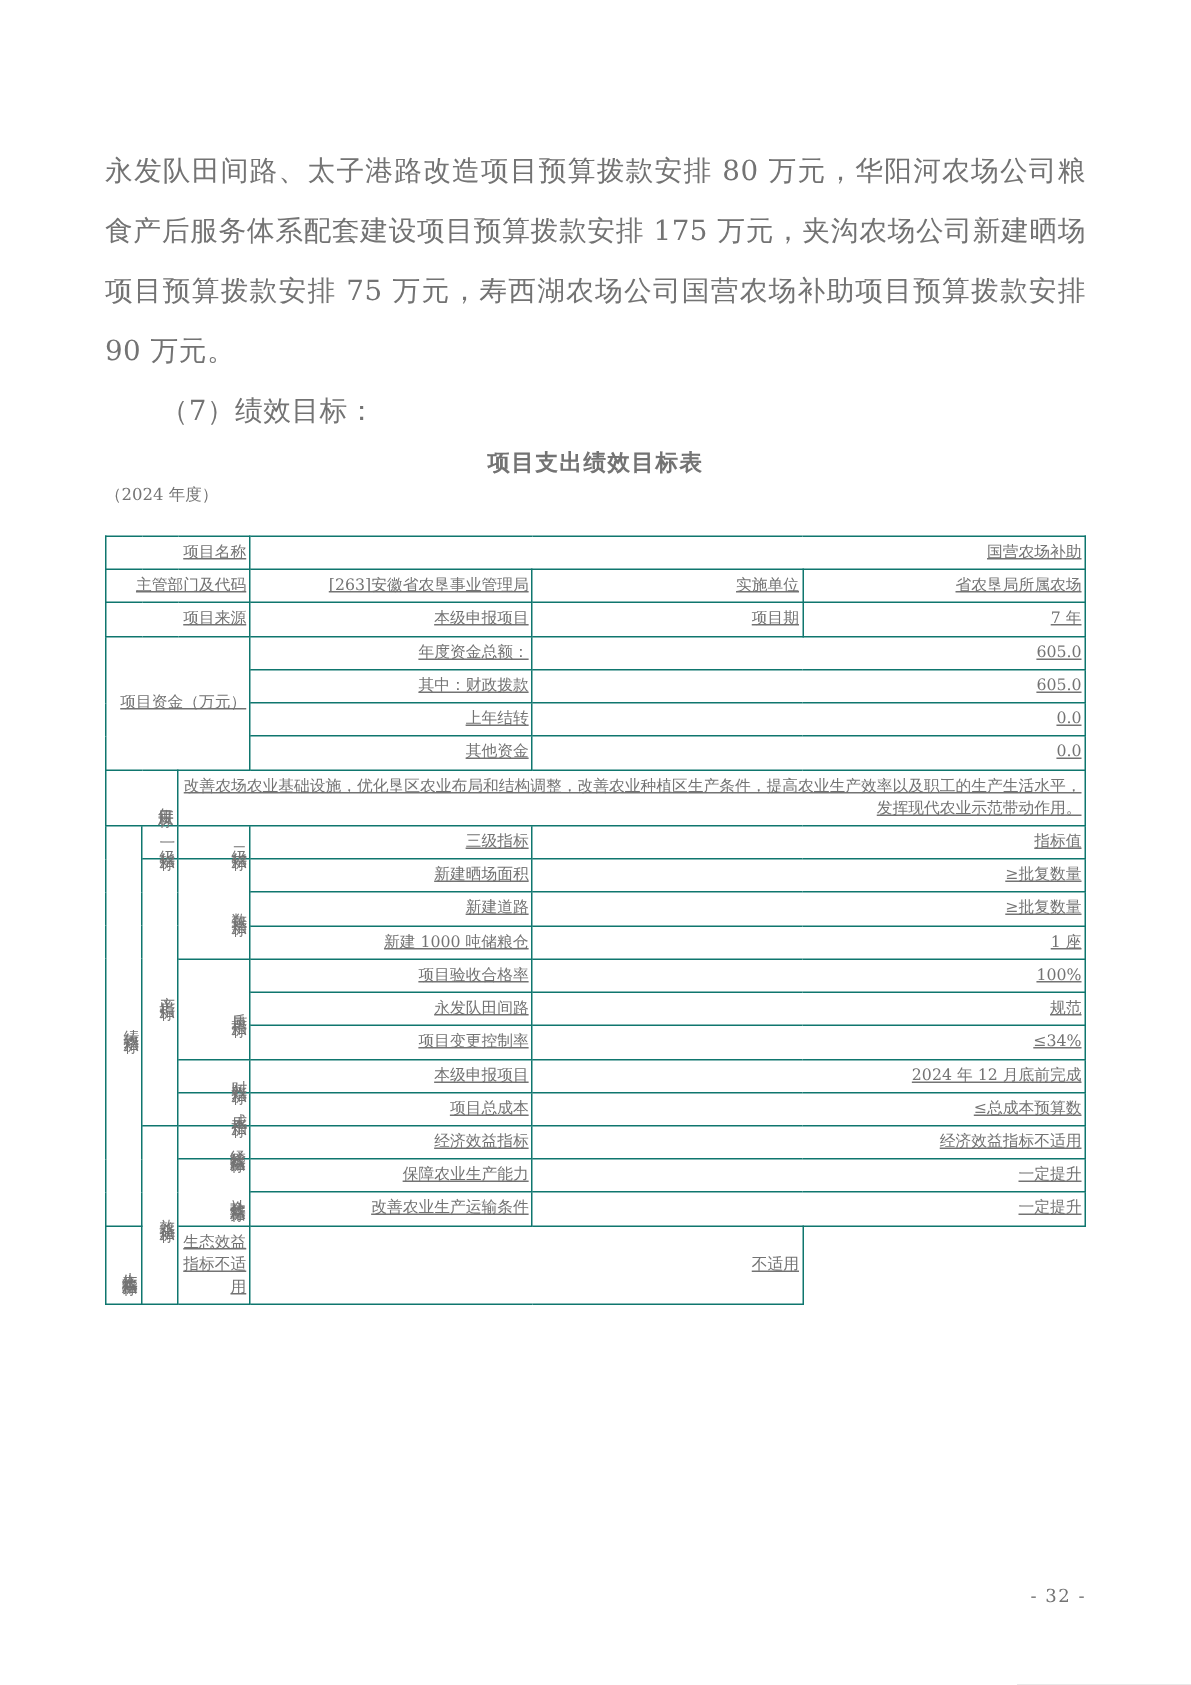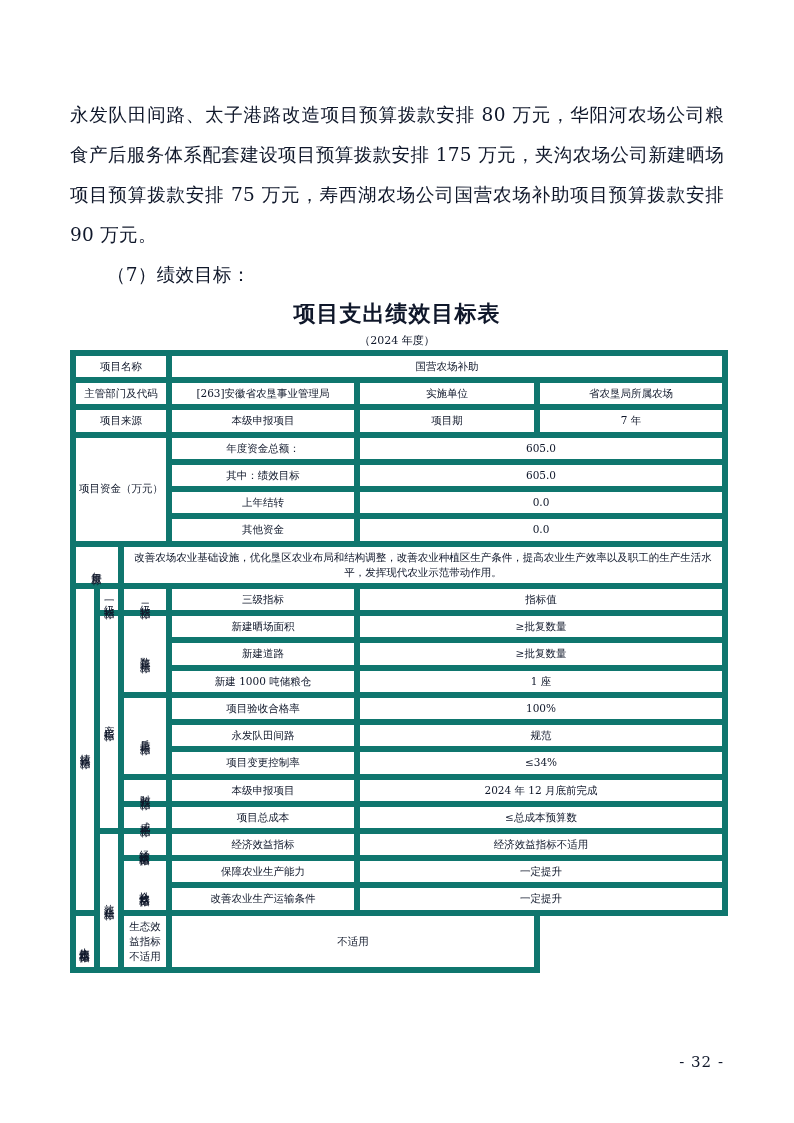--- a/index.html
+++ b/index.html
@@ -9,64 +9,65 @@
   }
   .page {
     width: 794px;
     height: 1123px;
     background: #ffffff;
     margin: 0 auto;
     position: relative;
     box-sizing: border-box;
     padding: 95px 70px 40px 70px;
     font-family: "Liberation Serif", serif;
-    color: #0f172a;
+    color: #737373;
     overflow: hidden;
   }
   .body-text {
     font-family: "DejaVu Serif", serif;
     font-size: 18.5px;
     line-height: 40px;
     text-align: justify;
     letter-spacing: 0.3px;
   }
   .body-text p {
     margin: 0;
   }
   .indent2 {
     text-indent: 37px;
   }
   .table-title {
     text-align: center;
     font-family: "DejaVu Serif", serif;
     font-weight: bold;
-    font-size: 22px;
+    font-size: 15px;
     margin-top: 4px;
     letter-spacing: 1px;
   }
   .table-subtitle {
-    text-align: center;
+    text-align: left;
     font-family: "DejaVu Serif", serif;
     font-size: 11px;
     margin-top: 4px;
-    margin-bottom: 2px;
+    margin-bottom: 20px;
   }
   table.perf {
     width: 100%;
     border-collapse: collapse;
     table-layout: fixed;
     font-family: "DejaVu Serif", serif;
     font-size: 10.5px;
   }
   table.perf td {
-    border: 6px solid #0f766e;
-    text-align: center;
+    border: 1px solid #0f766e;
+    text-align: right;
     vertical-align: middle;
     padding: 3px 2px;
     line-height: 1.45;
+    text-decoration: underline;
   }
   td.vert {
     
     width: 24px;
     padding: 2px 1px;
   }
   td.vert .vtext {
     writing-mode: vertical-rl;
     text-orientation: upright;
     display: inline-block;
@@ -84,21 +85,21 @@
     text-align: left;
     padding: 6px 8px;
     line-height: 1.9;
     font-size: 10.5px;
   }
   .page-number {
     position: absolute;
     right: 70px;
     bottom: 52px;
     font-family: "DejaVu Serif", serif;
-    font-size: 15px;
+    font-size: 12px;
     letter-spacing: 1px;
   }
 </style>
 </head>
 <body>
 
 <div class="page">
 
   <div class="body-text">
     <p>永发队田间路、太子港路改造项目预算拨款安排 80 万元，华阳河农场公司粮食产后服务体系配套建设项目预算拨款安排 175 万元，夹沟农场公司新建晒场项目预算拨款安排 75 万元，寿西湖农场公司国营农场补助项目预算拨款安排 90 万元。</p>
@@ -137,21 +138,21 @@
         <td>项目期</td>
         <td>7 年</td>
       </tr>
 
       <tr>
         <td colspan="3" rowspan="4" style="white-space:pre-line">项目资金（万元）</td>
         <td>年度资金总额：</td>
         <td colspan="2">605.0</td>
       </tr>
       <tr>
-        <td>其中：绩效目标</td>
+        <td>其中：财政拨款</td>
         <td colspan="2">605.0</td>
       </tr>
       <tr>
         <td>上年结转</td>
         <td colspan="2">0.0</td>
       </tr>
       <tr>
         <td>其他资金</td>
         <td colspan="2">0.0</td>
       </tr>

